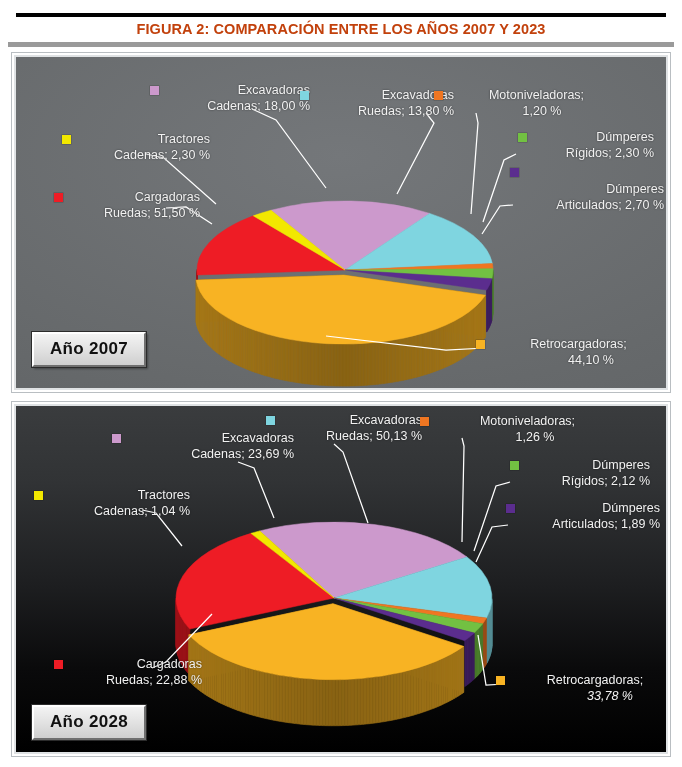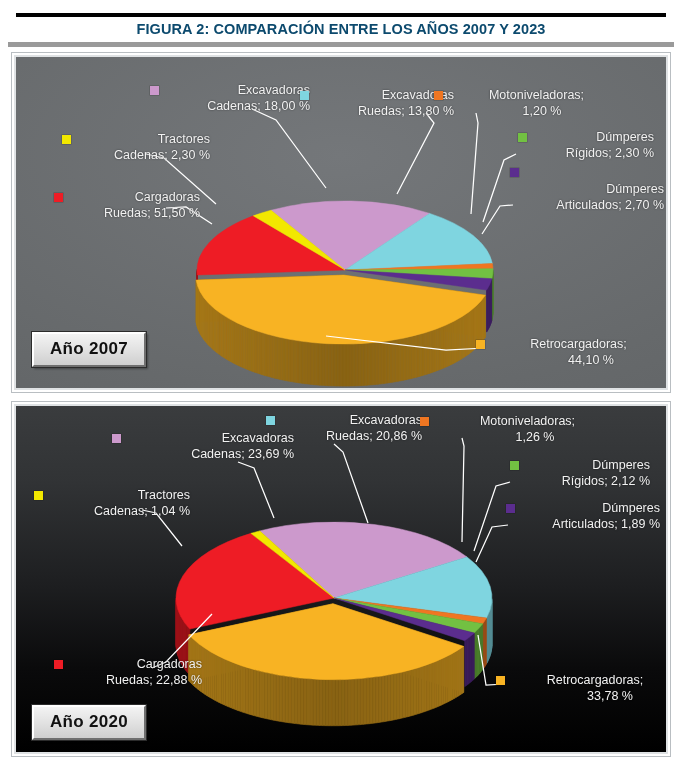--- a/index.html
+++ b/index.html
@@ -11,21 +11,21 @@
   }
   .page{position:relative;width:682px;height:767px;}
 
   
   .title-rule-top{
     position:absolute;left:16px;top:13px;width:650px;height:4px;background:#000;
   }
   .fig-title{
     position:absolute;left:0;top:21px;width:682px;
     text-align:center;
-    font-size:14.5px;font-weight:bold;color:#0c4a6e;
+    font-size:14.5px;font-weight:bold;color:#c2410c;
     letter-spacing:.1px;
     font-family:"Liberation Sans", sans-serif;
   }
   .title-rule-bot{
     position:absolute;left:8px;top:42px;width:666px;height:5px;background:#9a9a9a;
   }
 
   
   .panel{
     position:absolute;left:14px;width:654px;
@@ -525,21 +525,21 @@
 
     <div class="dlabel center" style="left:88px;top:25px;width:190px;">
       <span class="swatch" style="left:8px;top:3px;background:#cc99cc;"></span>
       <span style="margin-left:30px;">Excavadoras</span><br>
       <span>Cadenas; 23,69 %</span>
     </div>
 
     <div class="dlabel center" style="left:230px;top:7px;width:176px;">
       <span class="swatch" style="left:20px;top:3px;background:#7fd5e0;"></span>
       <span>Excavadoras</span><br>
-      <span>Ruedas; 20,86 %</span>
+      <span>Ruedas; 50,13 %</span>
     </div>
 
     <div class="dlabel left" style="left:404px;top:8px;width:200px;">
       <span class="swatch" style="left:0px;top:3px;background:#ef7622;"></span>
       <span style="margin-left:15px;">Motoniveladoras;</span><br>
       <span style="margin-left:30px;">1,26 %</span>
     </div>
 
     <div class="dlabel center" style="left:486px;top:52px;width:148px;">
       <span class="swatch" style="left:8px;top:3px;background:#72c142;"></span>
@@ -549,31 +549,31 @@
 
     <div class="dlabel center" style="left:480px;top:95px;width:164px;">
       <span class="swatch" style="left:10px;top:3px;background:#5b2d8e;"></span>
       <span>Dúmperes</span><br>
       <span>Articulados; 1,89 %</span>
     </div>
 
     <div class="dlabel left" style="left:480px;top:267px;width:180px;">
       <span class="swatch" style="left:0px;top:3px;background:#f8b323;"></span>
       <span style="margin-left:18px;">Retrocargadoras;</span><br>
-      <span style="margin-left:48px;">33,78 %</span>
+      <span style="margin-left:48px;font-style:italic;">33,78 %</span>
     </div>
 
     <div class="dlabel center" style="left:18px;top:251px;width:168px;">
       <span class="swatch" style="left:20px;top:3px;background:#ee1c25;"></span>
       <span style="margin-left:26px;">Cargadoras</span><br>
       <span>Ruedas; 22,88 %</span>
     </div>
 
     <div class="dlabel center" style="left:6px;top:82px;width:168px;">
       <span class="swatch" style="left:12px;top:3px;background:#f2e800;"></span>
       <span style="margin-left:28px;">Tractores</span><br>
       <span>Cadenas; 1,04 %</span>
     </div>
 
-    <div class="year-badge" style="left:16px;top:299px;">Año 2020</div>
+    <div class="year-badge" style="left:16px;top:299px;">Año 2028</div>
   </div>
 
 </div>
 
 </body></html>

